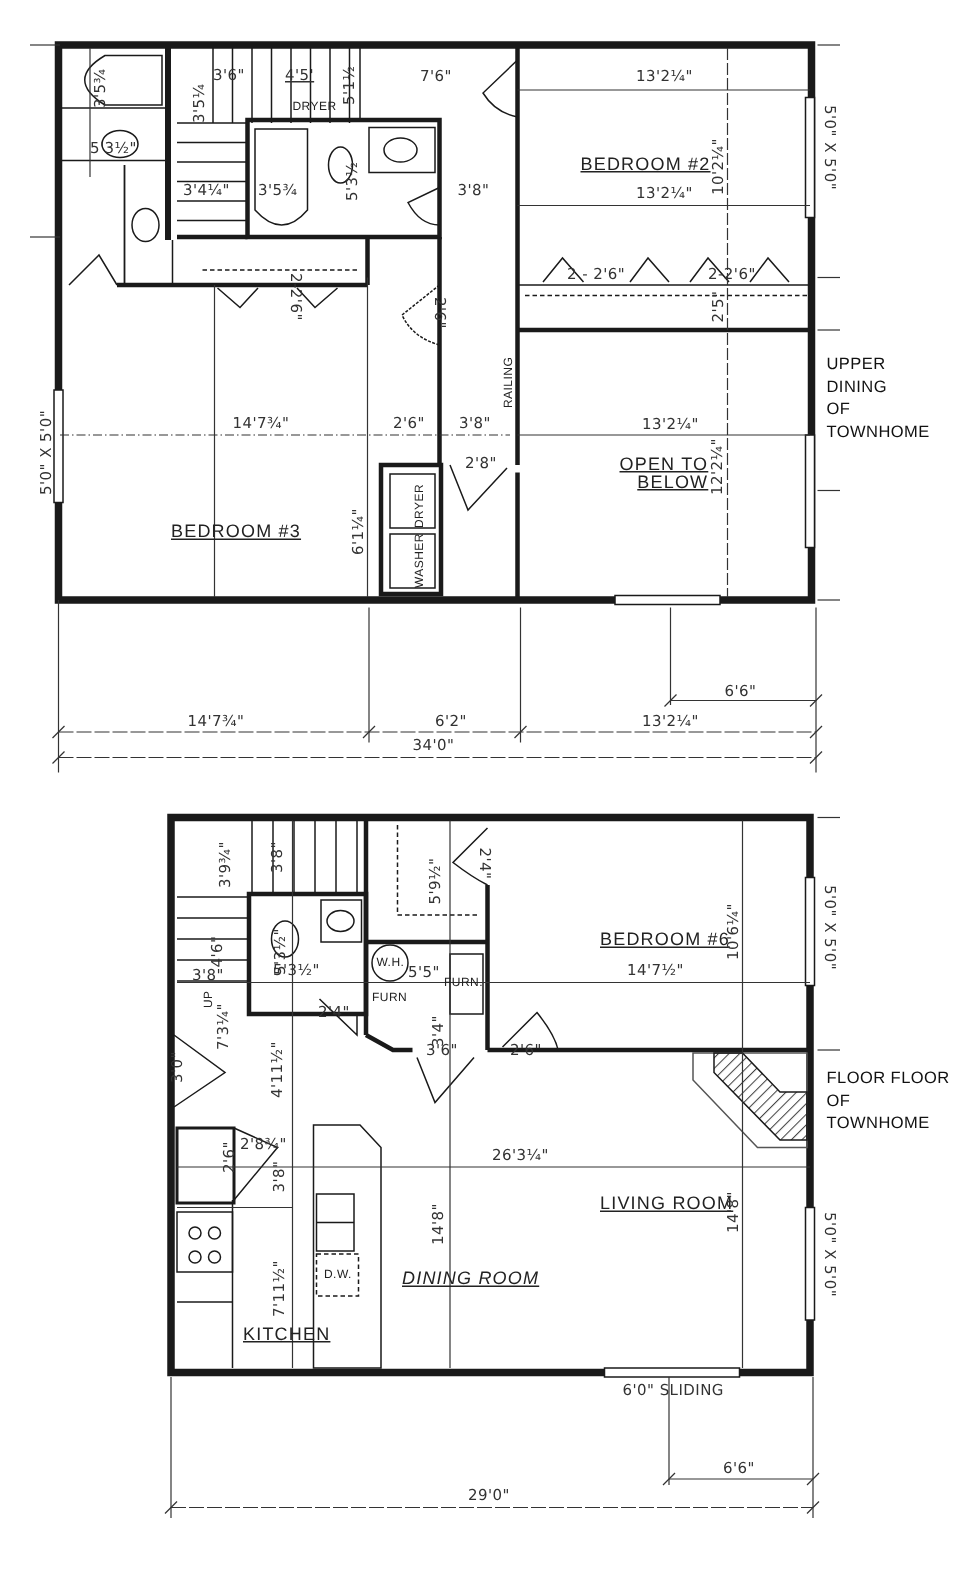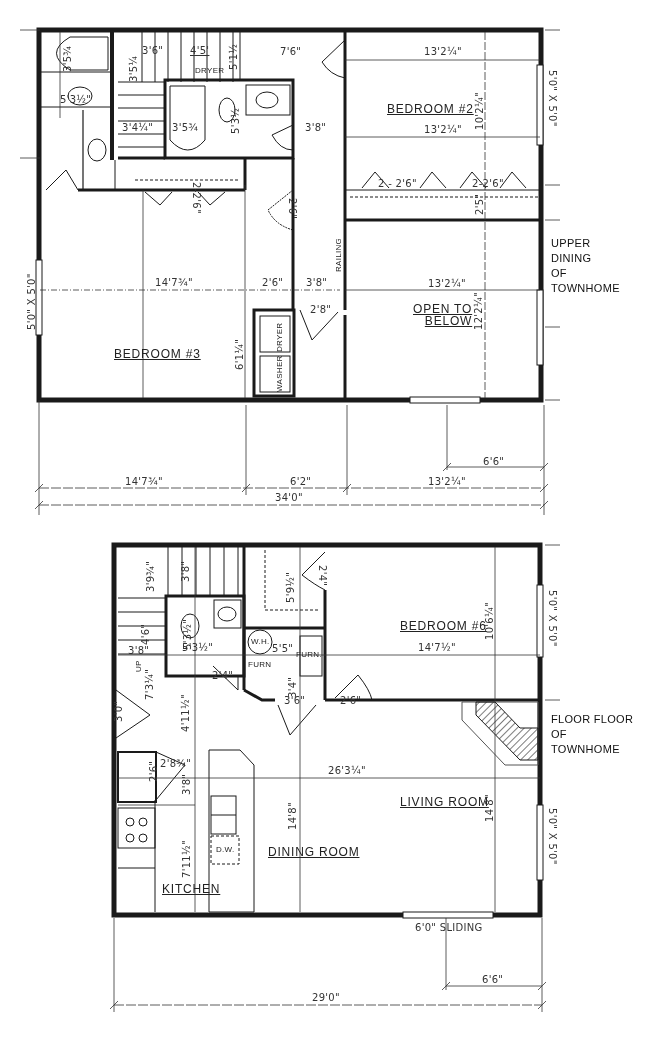--- a/index.html
+++ b/index.html
@@ -275,21 +275,21 @@
 
 <div>
   <div class="lbl caption" style="left:551px;top:712px;">
     <div>FLOOR FLOOR</div>
     <div>OF</div>
     <div>TOWNHOME</div>
   </div>
 
   <div class="lbl room" style="left:400px;top:619px;">BEDROOM #6</div>
   <div class="lbl room" style="left:400px;top:795px;">LIVING ROOM</div>
-  <div class="lbl room" style="left:268px;top:845px;">DINING ROOM</div>
+  <div class="lbl room" style="left:268px;top:845px;font-style:italic;">DINING ROOM</div>
   <div class="lbl room" style="left:162px;top:882px;">KITCHEN</div>
   <div class="lbl small" style="left:251px;top:637px;">W.H.</div>
   <div class="lbl small" style="left:248px;top:660px;">FURN</div>
   <div class="lbl small" style="left:296px;top:650px;">FURN.</div>
   <div class="lbl small" style="left:216px;top:845px;text-align:right;">D.W.</div>
   <div class="lbl small vert" style="left:134px;top:672px;">UP</div>
 
   <div class="lbl dim vert" style="left:145px;top:592px;">3'9¾"</div>
   <div class="lbl dim vert" style="left:180px;top:582px;">3'8"</div>
   <div class="lbl dim vert" style="left:140px;top:645px;">4'6"</div>

